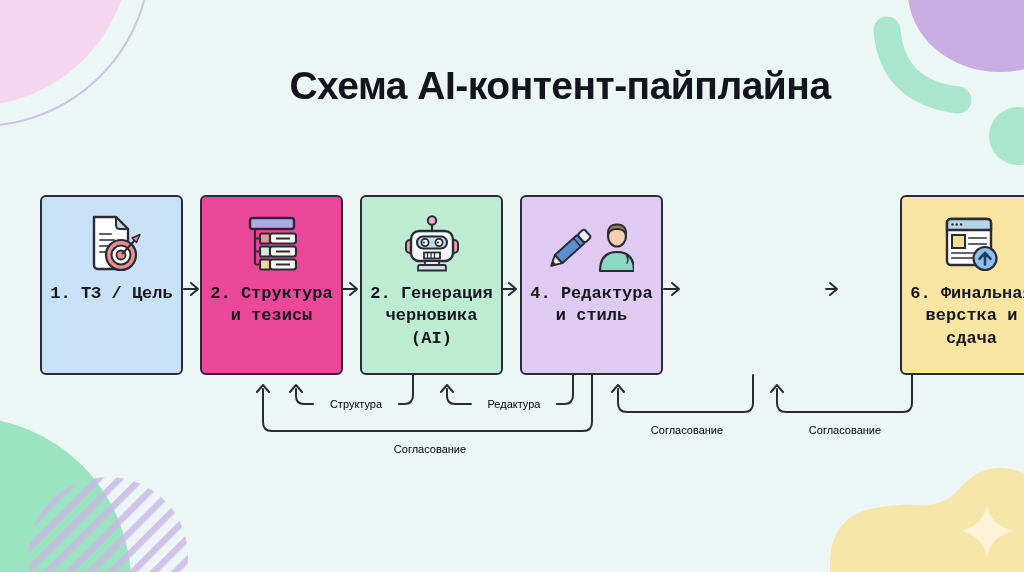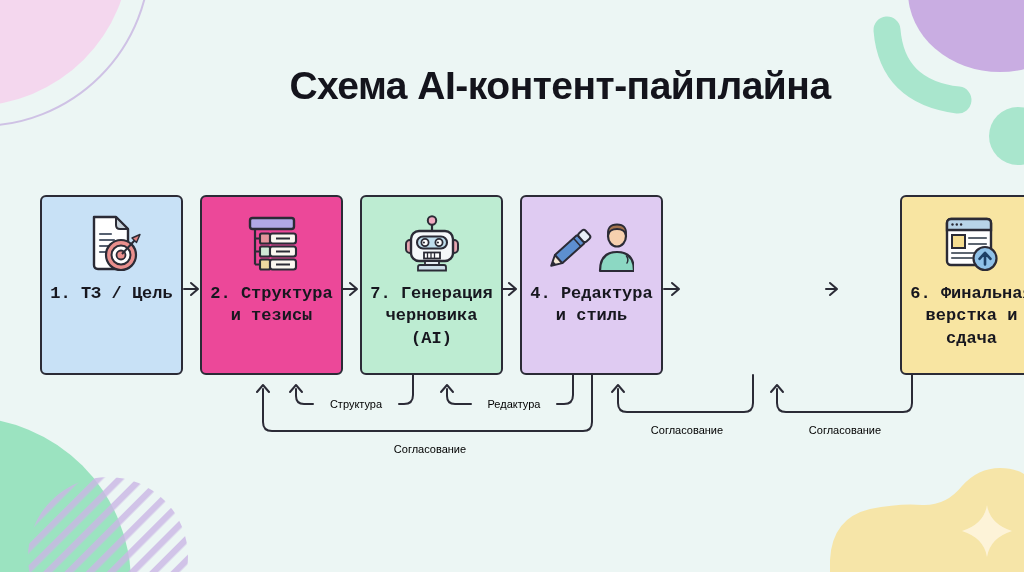--- a/index.html
+++ b/index.html
@@ -107,21 +107,21 @@
         <circle cx="27" cy="29.5" r="3.6" fill="#ffffff" stroke="#2b2b36" stroke-width="1.8"></circle>
         <circle cx="41" cy="29.5" r="3.6" fill="#ffffff" stroke="#2b2b36" stroke-width="1.8"></circle>
         <circle cx="25.9" cy="29.5" r="1.1" fill="#2b2b36"></circle>
         <circle cx="39.9" cy="29.5" r="1.1" fill="#2b2b36"></circle>
         <rect x="26" y="39.5" width="16" height="6" fill="#ffffff" stroke="#2b2b36" stroke-width="1.8"></rect>
         <path d="M29.5 39.5 v6 M33 39.5 v6 M36.5 39.5 v6" stroke="#2b2b36" stroke-width="1.3"></path>
         <path d="M27 48 h14 v4 h-14 z" fill="#e3ebf1" stroke="#2b2b36" stroke-width="1.8"></path>
         <path d="M22 52 h24 q2 0 2 2 v3.5 h-28 V54 q0 -2 2 -2 z" fill="#cfe0ea" stroke="#2b2b36" stroke-width="1.8"></path>
       </svg>
     </div>
-    <div class="label">7. Генерация черновика (AI)</div>
+    <div class="label">2. Генерация черновика (AI)</div>
   </div>
 
   <div class="step s4" style="background-color: rgb(223, 203, 242);">
     <div class="icon">
       <svg width="84" height="62" viewBox="0 0 84 62">
         <g transform="rotate(-42 22 34)">
           <path d="M-6 34 l10 -5.5 v11 z" fill="#f4e8d3" stroke="#2b2b36" stroke-width="2" stroke-linejoin="round"></path>
           <path d="M-6 34 l4.5 -2.5 v5 z" fill="#2b2b36"></path>
           <rect x="4" y="28.5" width="30" height="11" rx="1" fill="#5d8fd0" stroke="#2b2b36" stroke-width="2"></rect>
           <rect x="34" y="28.5" width="9" height="11" rx="2.5" fill="#e9eff6" stroke="#2b2b36" stroke-width="2"></rect>

